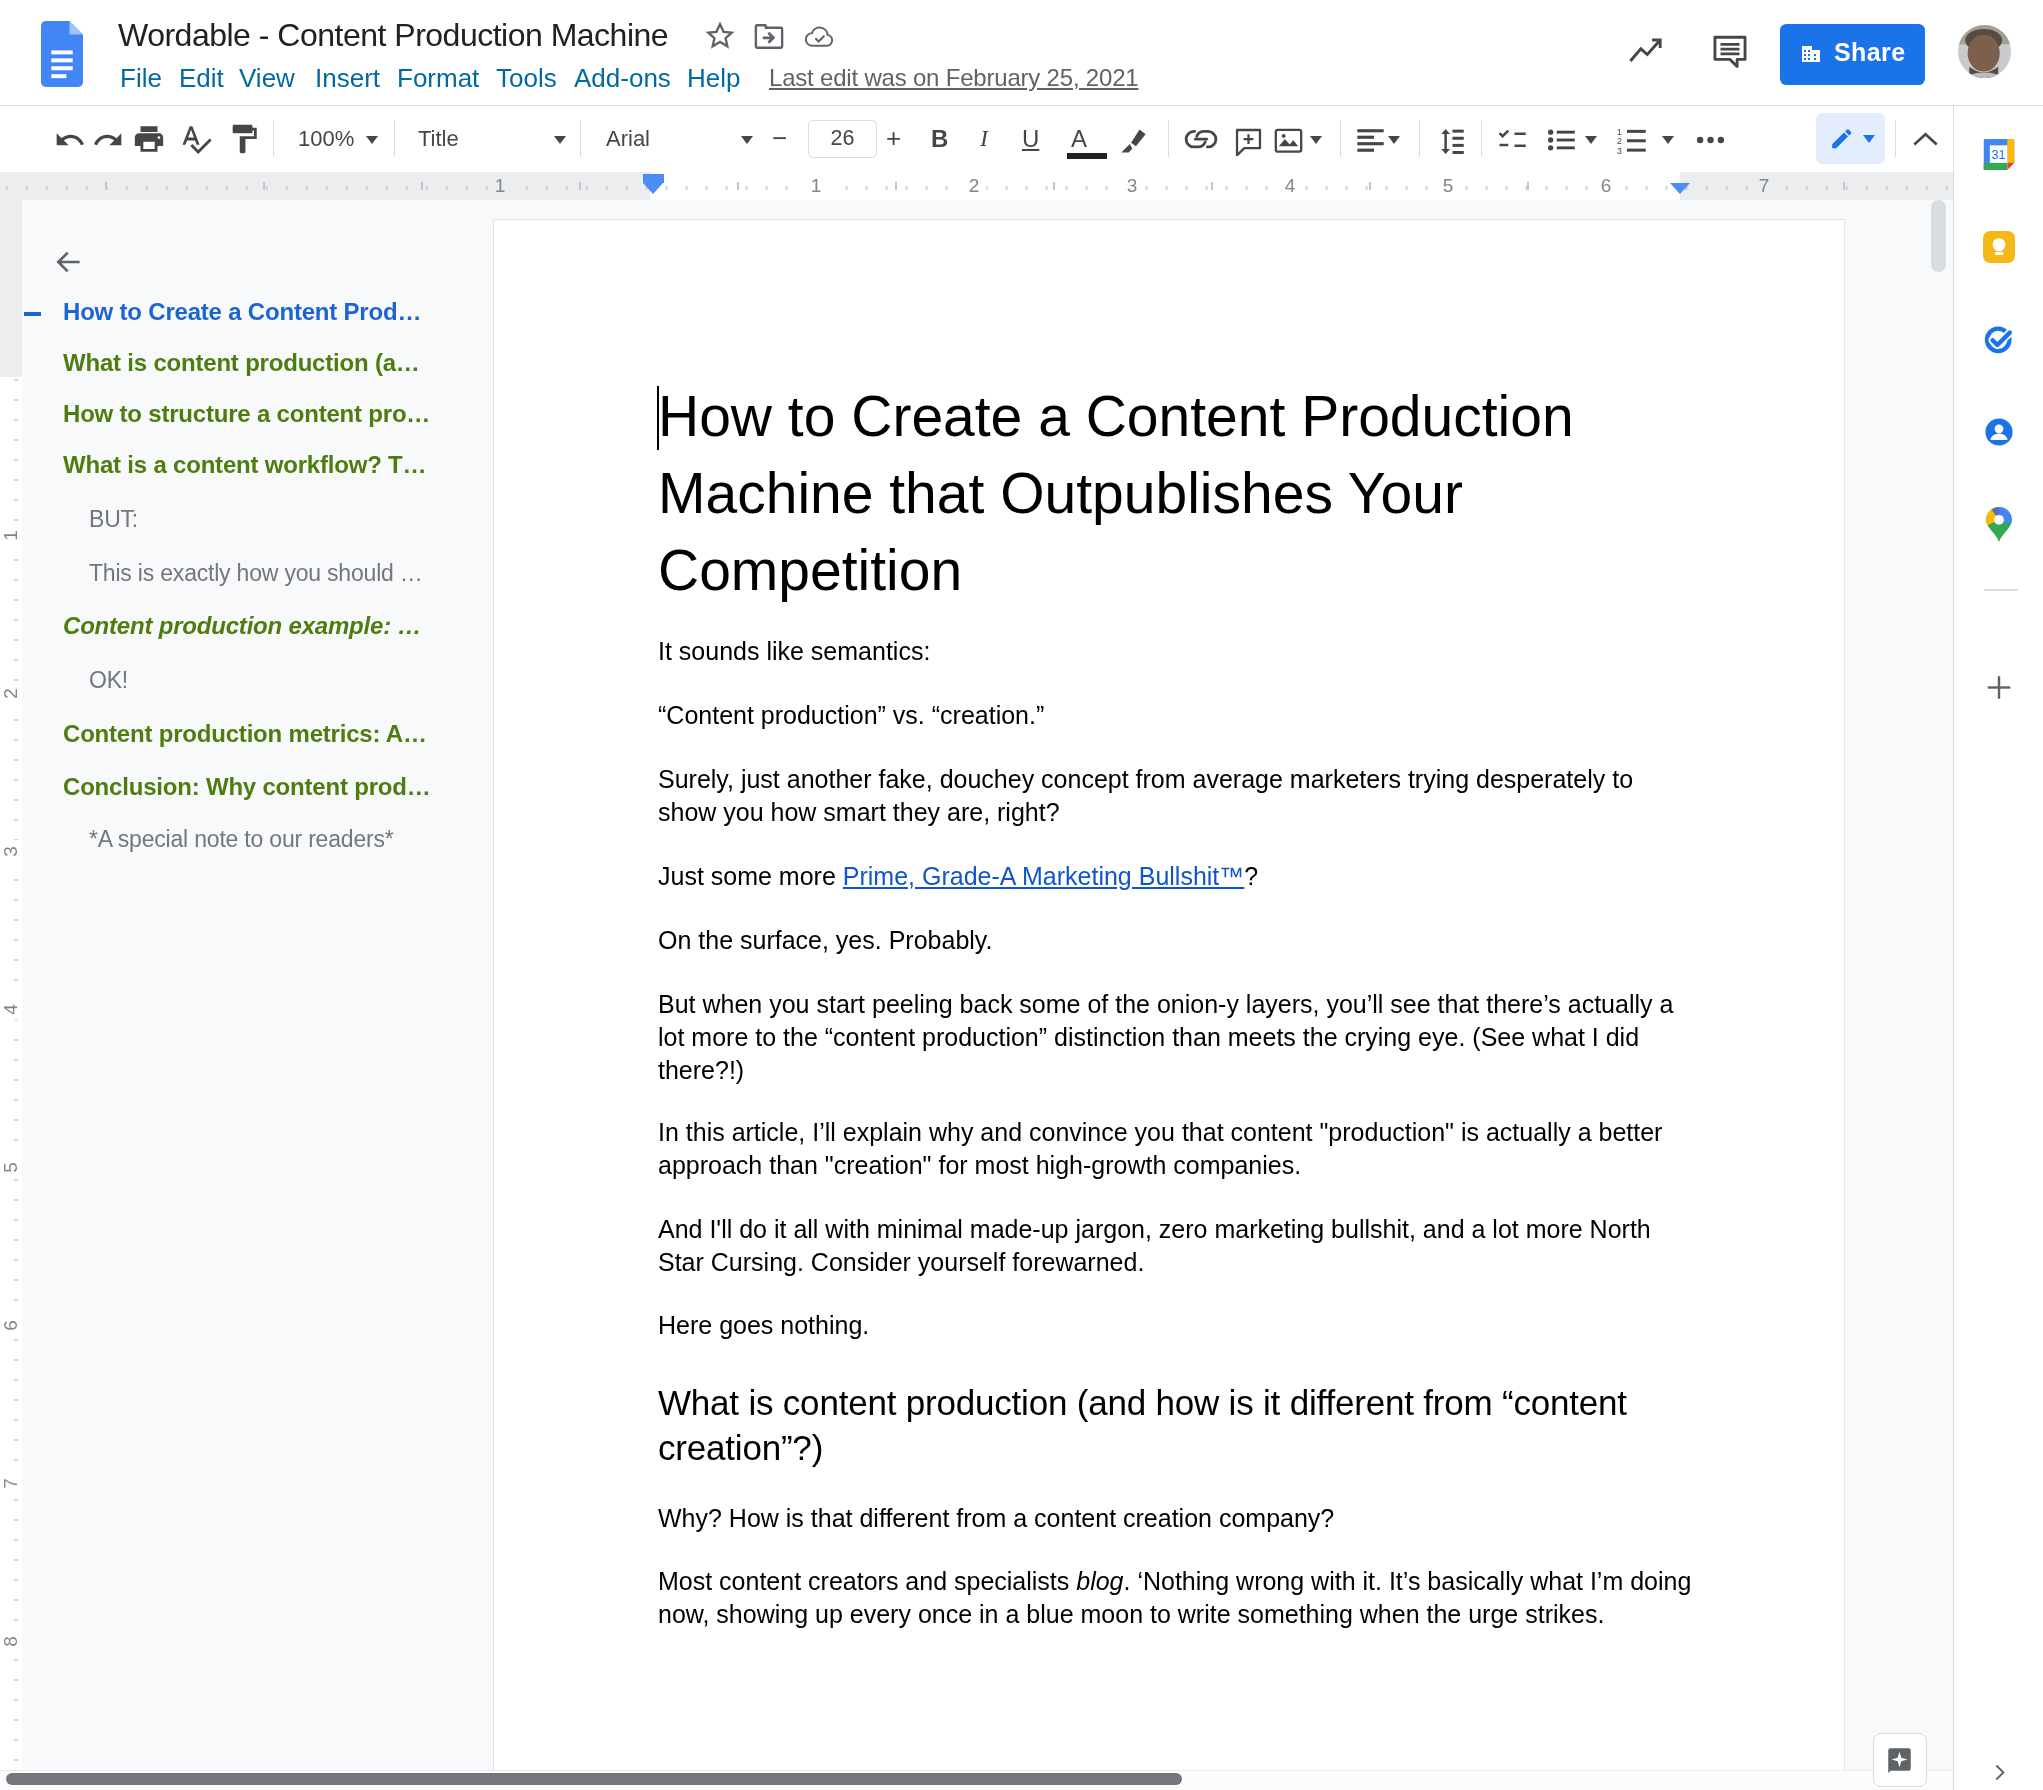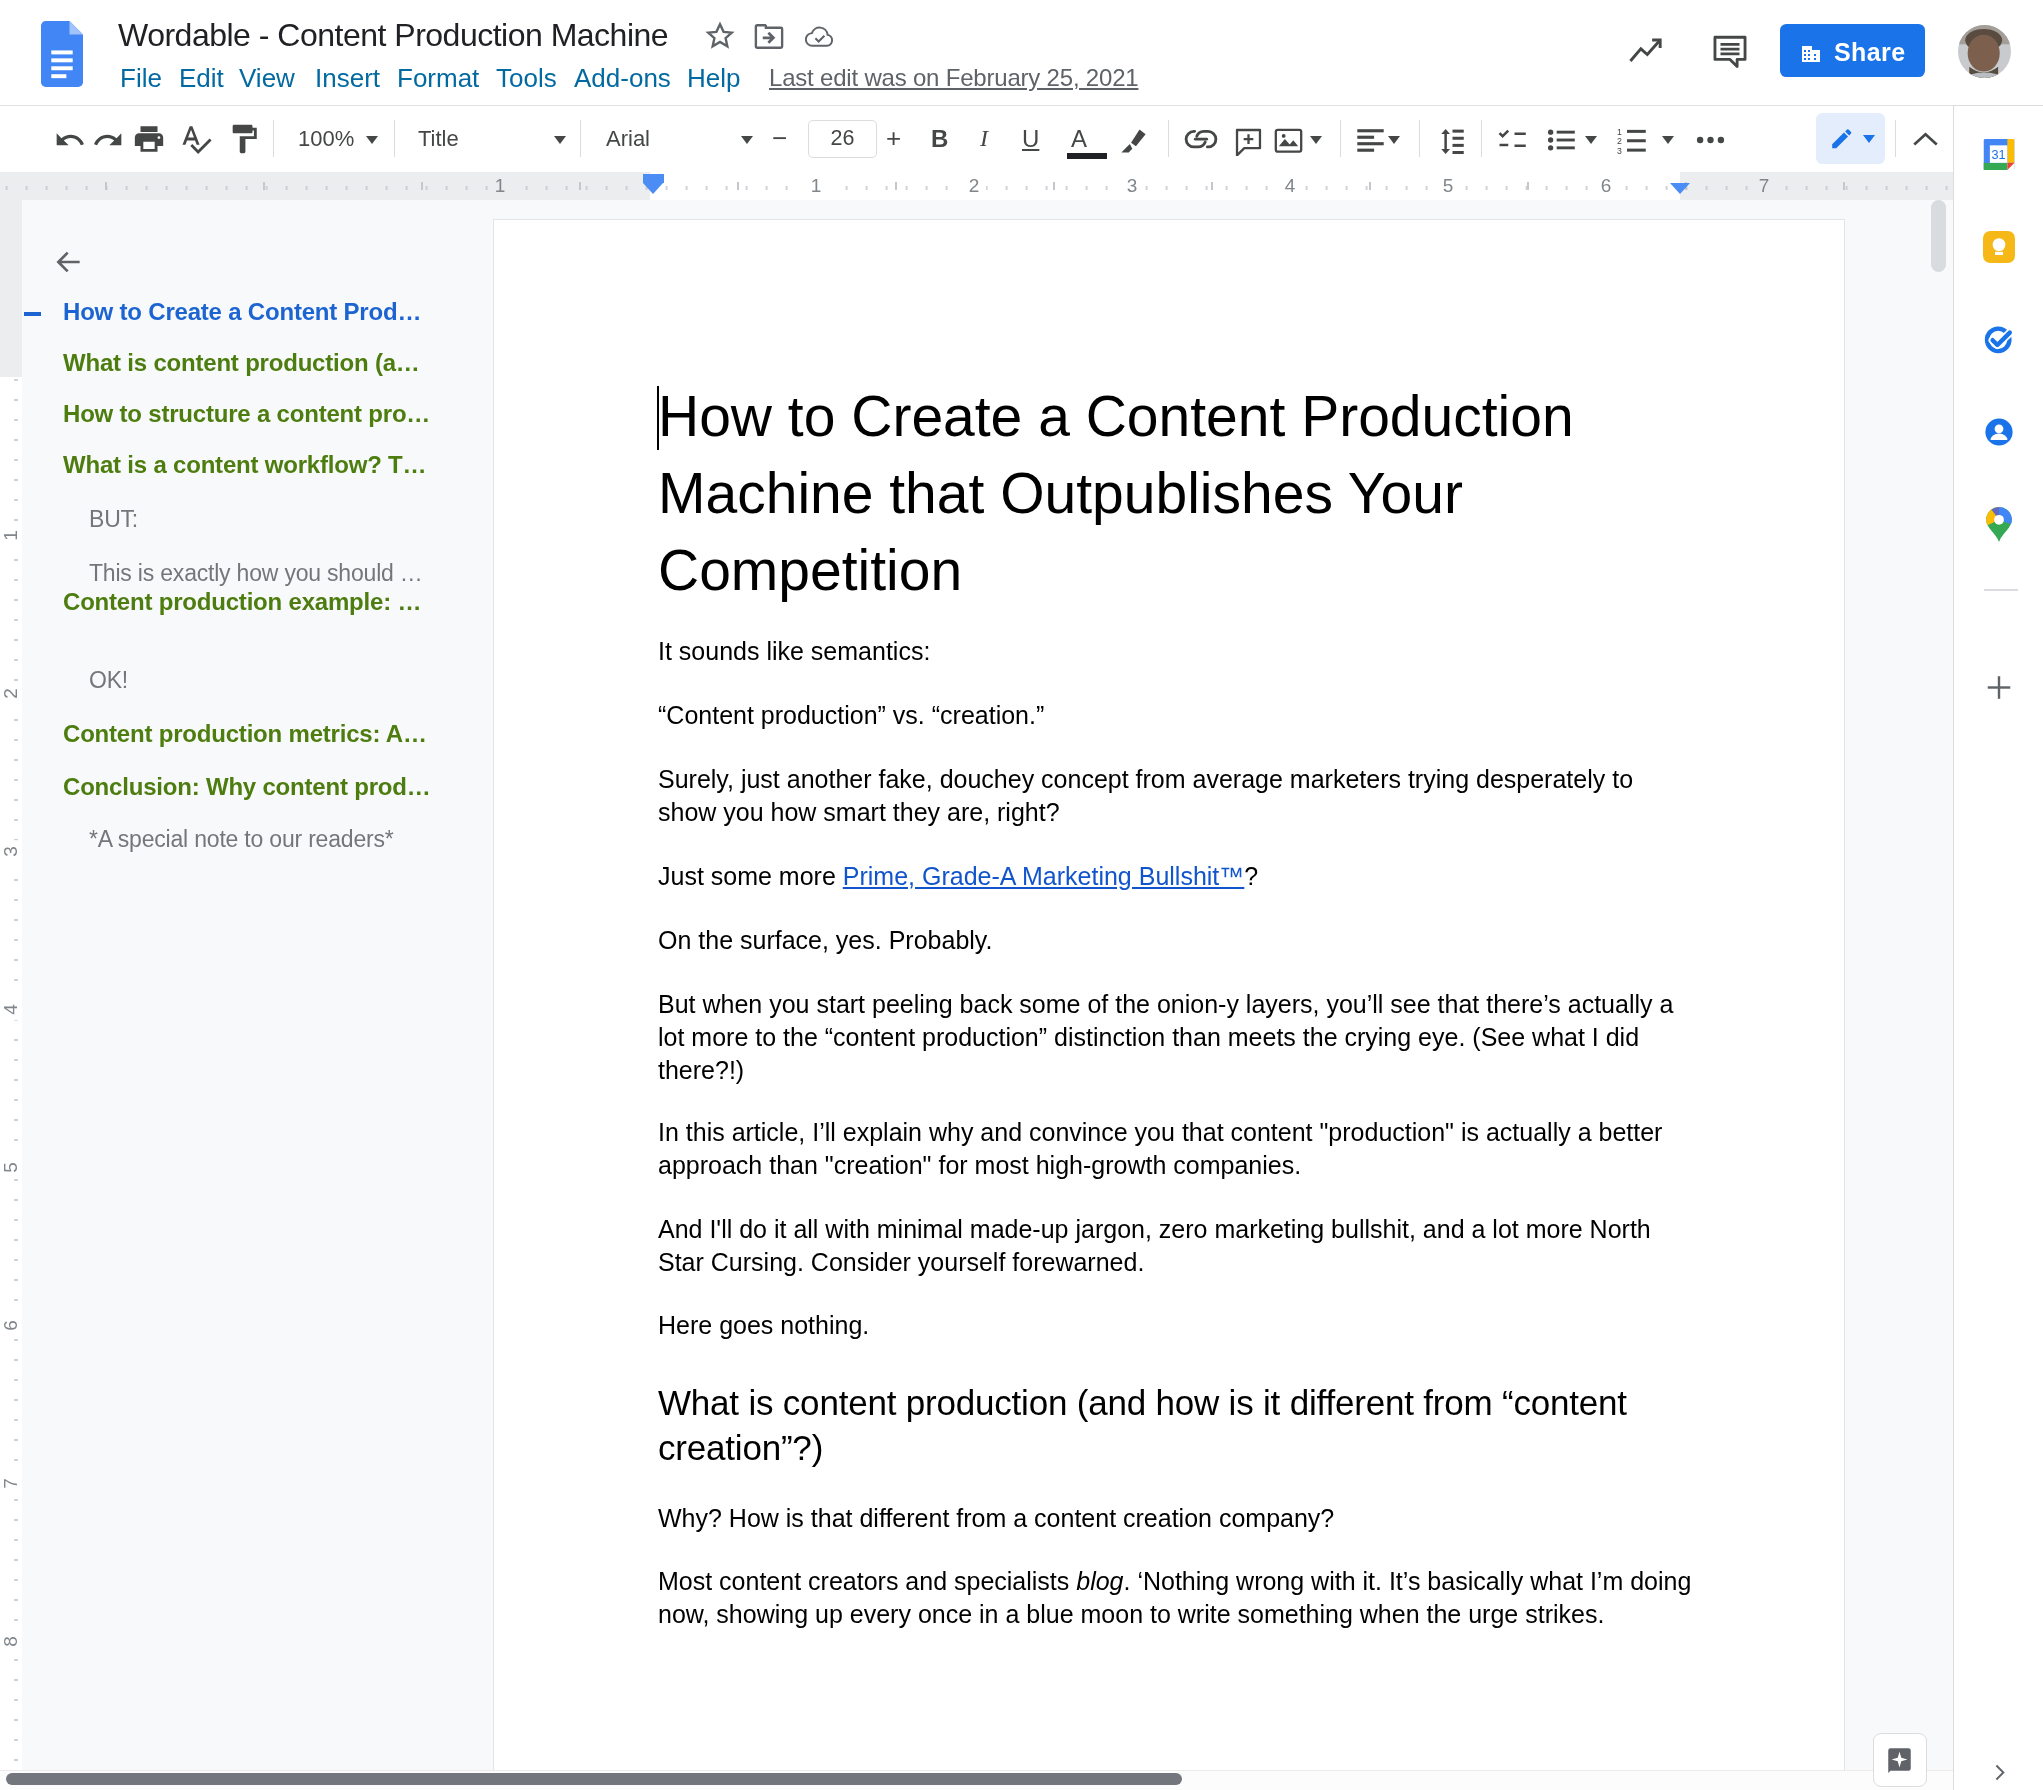--- a/index.html
+++ b/index.html
@@ -103,21 +103,21 @@
   <svg class="abs" style="left:1628px; top:36px;" width="37" height="29" viewBox="0 0 23 18" fill="none" stroke="#444746" stroke-width="1.8">
     <path d="M1.5,15.5 L8,8 L12,11.5 L20,2.5"></path>
     <path d="M15,2.5 h5 v5"></path>
   </svg>
 
   <svg class="abs" style="left:1711px; top:34px;" width="38" height="35" viewBox="0 0 24 22" fill="none" stroke="#444746" stroke-width="1.8">
     <path d="M2.5,2 h19 v14 h-5 l0,4.5 l-4.5,-4.5 h-9.5 z" stroke-linejoin="round"></path>
     <path d="M6,6.5 h12 M6,9.5 h12 M6,12.5 h12" stroke-width="1.7"></path>
   </svg>
 
-  <div class="abs" style="left:1780px; top:24px; width:145px; height:53px; background:#1a73e8; border-radius:6.4px;">
+  <div class="abs" style="left:1780px; top:24px; width:145px; height:61px; background:#1a73e8; border-radius:6.4px;">
     <svg class="abs" style="left:19px; top:17px;" width="24" height="24" viewBox="0 0 24 24" fill="#fff">
       <path d="M3,21 v-16 h10 v4 h8 v12 z M5,19 h2 v-2 h-2 z M5,15 h2 v-2 h-2 z M5,11 h2 v-2 h-2 z M9,19 h2 v-2 h-2 z M9,15 h2 v-2 h-2 z M9,11 h2 v-2 h-2 z M15,19 h2 v-2 h-2 z M15,15 h2 v-2 h-2 z"></path>
     </svg>
     <div class="abs" style="left:54px; top:0; height:57px; line-height:57px; color:#fff; font-size:25px; font-weight:700; letter-spacing:0.4px;">Share</div>
   </div>
 
   <svg class="abs" style="left:1958px; top:25px;" width="53" height="53" viewBox="0 0 66 66">
     <defs>
         <clipPath id="avc">
           <circle cx="33" cy="33" r="33"></circle>
@@ -315,21 +315,21 @@
   </svg>
 
   <div id="outline">
     <div class="abs" style="left:24px; top:112px; width:17px; height:4px; background:#1c64d1;"></div>
     <div class="oitem olv1 oactive" style="top:98px;">How to Create a Content Prod…</div>
     <div class="oitem olv1" style="top:149px;">What is content production (a…</div>
     <div class="oitem olv1" style="top:200px;">How to structure a content pro…</div>
     <div class="oitem olv1" style="top:251px;">What is a content workflow? T…</div>
     <div class="oitem olv2" style="top:306px;">BUT:</div>
     <div class="oitem olv2" style="top:360px;">This is exactly how you should …</div>
-    <div class="oitem olv1" style="top:388px;">Content production example: …</div>
+    <div class="oitem olv1" style="top:412px;font-style:italic;">Content production example: …</div>
     <div class="oitem olv2" style="top:467px;">OK!</div>
     <div class="oitem olv1" style="top:520px;">Content production metrics: A…</div>
     <div class="oitem olv1" style="top:573px;">Conclusion: Why content prod…</div>
     <div class="oitem olv2" style="top:626px;">*A special note to our readers*</div>
   </div>
 
   <div id="page">
 
     <div class="abs" style="left:163px; top:166px; width:1.6px; height:64px; background:#000;"></div>
     <div id="doc">

